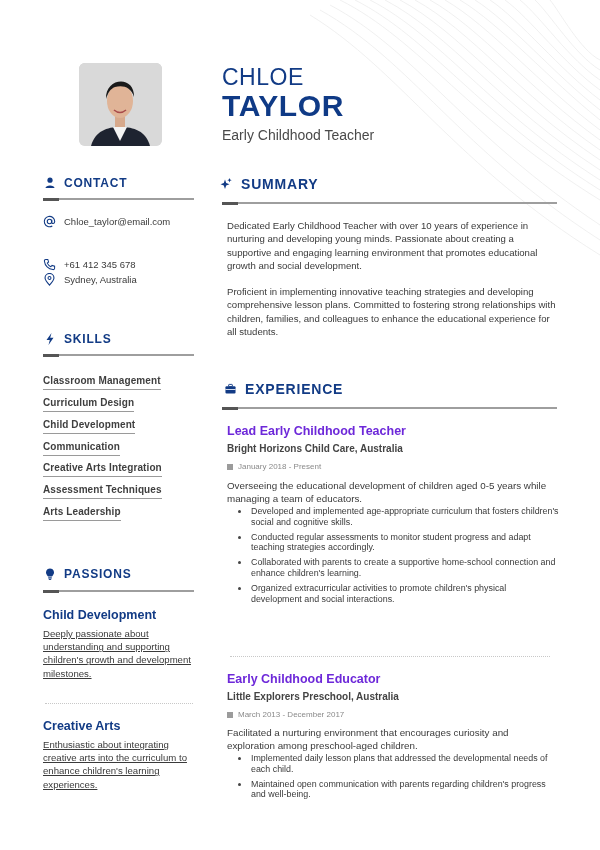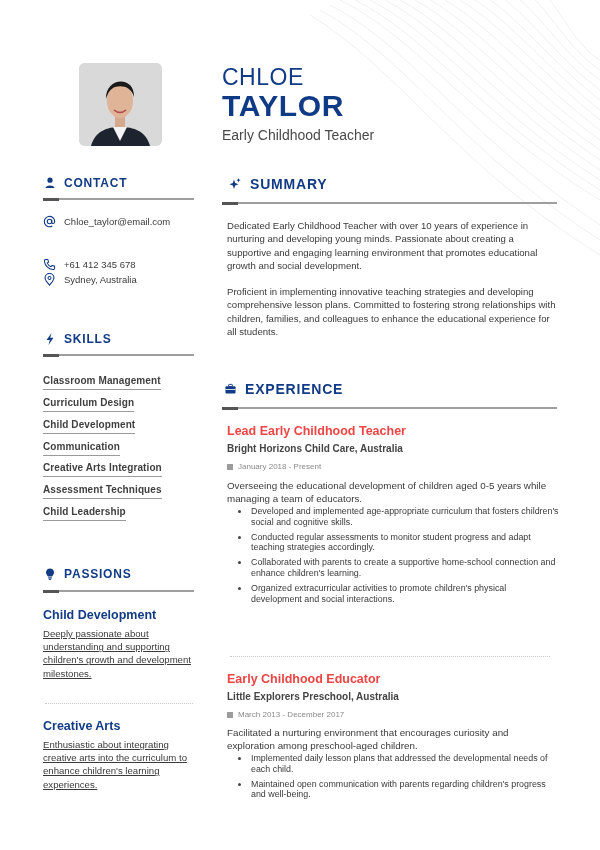--- a/index.html
+++ b/index.html
@@ -32,21 +32,21 @@
 
   
   .passion-title { position: absolute; left: 43px; font-size: 12.5px; font-weight: bold; color: #123b85; }
   .passion-desc { position: absolute; left: 43px; width: 150px; font-size: 9.6px; line-height: 13.2px; color: #3a3a3a; text-decoration: underline; }
   .dotted { position: absolute; border-top: 1px dotted #c8c8c8; height: 0; }
 
   
   .para { position: absolute; left: 227px; width: 330px; font-size: 9.6px; line-height: 13.3px; color: #3a3a3a; }
 
   
-  .job-role { position: absolute; left: 227px; font-size: 12.5px; font-weight: bold; color: #ef4444; }
+  .job-role { position: absolute; left: 227px; font-size: 12.5px; font-weight: bold; color: #6d28d9; }
   .job-company { position: absolute; left: 227px; font-size: 10px; font-weight: bold; color: #444; }
   .job-dates { position: absolute; left: 227px; display: flex; align-items: center; gap: 5px; font-size: 8px; color: #8a8a8a; }
   .job-dates .cal { width: 6px; height: 6px; background: #9b9b9b; display: inline-block; }
   .job-desc { position: absolute; left: 227px; width: 330px; font-size: 9.8px; line-height: 13px; color: #3a3a3a; }
   .bullets { position: absolute; left: 237px; width: 322px; list-style: none; }
   .bullets li { position: relative; padding-left: 14px; font-size: 8.9px; line-height: 10.6px; color: #3a3a3a; margin-bottom: 4.5px; }
   .bullets li::before { content: ""; position: absolute; left: 1px; top: 4px; width: 3px; height: 3px; border-radius: 50%; background: #444; }
 </style>
 </head>
 <body>
@@ -126,39 +126,39 @@
   <span class="lbl">SKILLS</span>
 </div>
 <div class="sec-rule" style="left:43px; top:354px; width:151px;"></div>
 
 <div class="skill" style="top:375px;">Classroom Management</div>
 <div class="skill" style="top:397px;">Curriculum Design</div>
 <div class="skill" style="top:419px;">Child Development</div>
 <div class="skill" style="top:441px;">Communication</div>
 <div class="skill" style="top:462px;">Creative Arts Integration</div>
 <div class="skill" style="top:484px;">Assessment Techniques</div>
-<div class="skill" style="top:506px;">Child Leadership</div>
+<div class="skill" style="top:506px;">Arts Leadership</div>
 
 <div class="sec-head left" style="left:45px; top:567px;">
   <svg class="ico" viewBox="0 0 10 12">
     <path d="M5 0.5 A4 4 0 0 1 8 7.2 L7 8.5 L3 8.5 L2 7.2 A4 4 0 0 1 5 0.5 Z" fill="#123b85"></path>
     <rect x="3.2" y="9.3" width="3.6" height="1.2" fill="#123b85"></rect>
     <rect x="3.8" y="10.9" width="2.4" height="1" fill="#123b85"></rect>
   </svg>
   <span class="lbl">PASSIONS</span>
 </div>
 <div class="sec-rule" style="left:43px; top:590px; width:151px;"></div>
 
 <div class="passion-title" style="top:608px;">Child Development</div>
 <div class="passion-desc" style="top:627px;">Deeply passionate about understanding and supporting children's growth and development milestones.</div>
 <div class="dotted" style="left:45px; top:703px; width:148px;"></div>
 <div class="passion-title" style="top:719px;">Creative Arts</div>
 <div class="passion-desc" style="top:738px;">Enthusiastic about integrating creative arts into the curriculum to enhance children's learning experiences.</div>
 
-<div class="sec-head right" style="left:229px; top:176px;">
+<div class="sec-head right" style="left:220px; top:176px;">
   <svg class="ico" viewBox="0 0 12 12" style="width:12px;">
     <path d="M5 1.5 L6.2 5 L9.5 6.2 L6.2 7.4 L5 11 L3.8 7.4 L0.5 6.2 L3.8 5 Z" fill="#123b85"></path>
     <path d="M9.5 0 L10.1 1.6 L11.7 2.2 L10.1 2.8 L9.5 4.4 L8.9 2.8 L7.3 2.2 L8.9 1.6 Z" fill="#123b85"></path>
   </svg>
   <span class="lbl">SUMMARY</span>
 </div>
 <div class="sec-rule" style="left:222px; top:202px; width:335px;"></div>
 
 <p class="para" style="top:219px;">Dedicated Early Childhood Teacher with over 10 years of experience in nurturing and developing young minds. Passionate about creating a supportive and engaging learning environment that promotes educational growth and social development.</p>
 <p class="para" style="top:285px;">Proficient in implementing innovative teaching strategies and developing comprehensive lesson plans. Committed to fostering strong relationships with children, families, and colleagues to enhance the educational experience for all students.</p>

